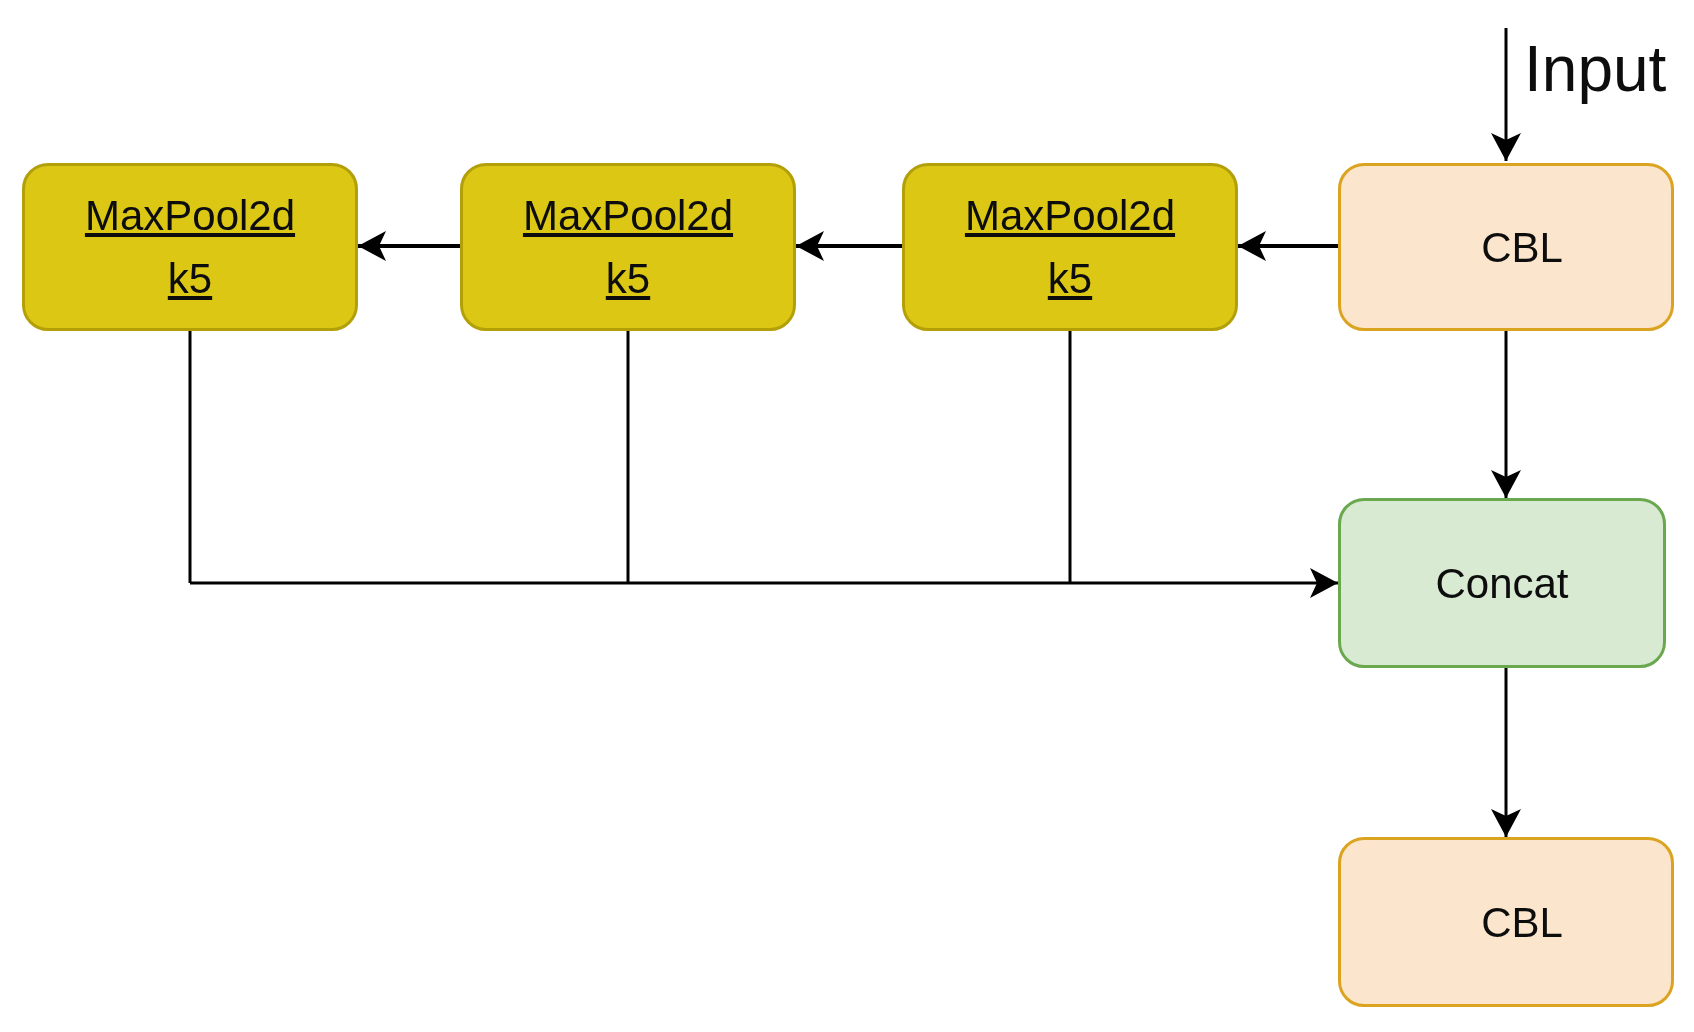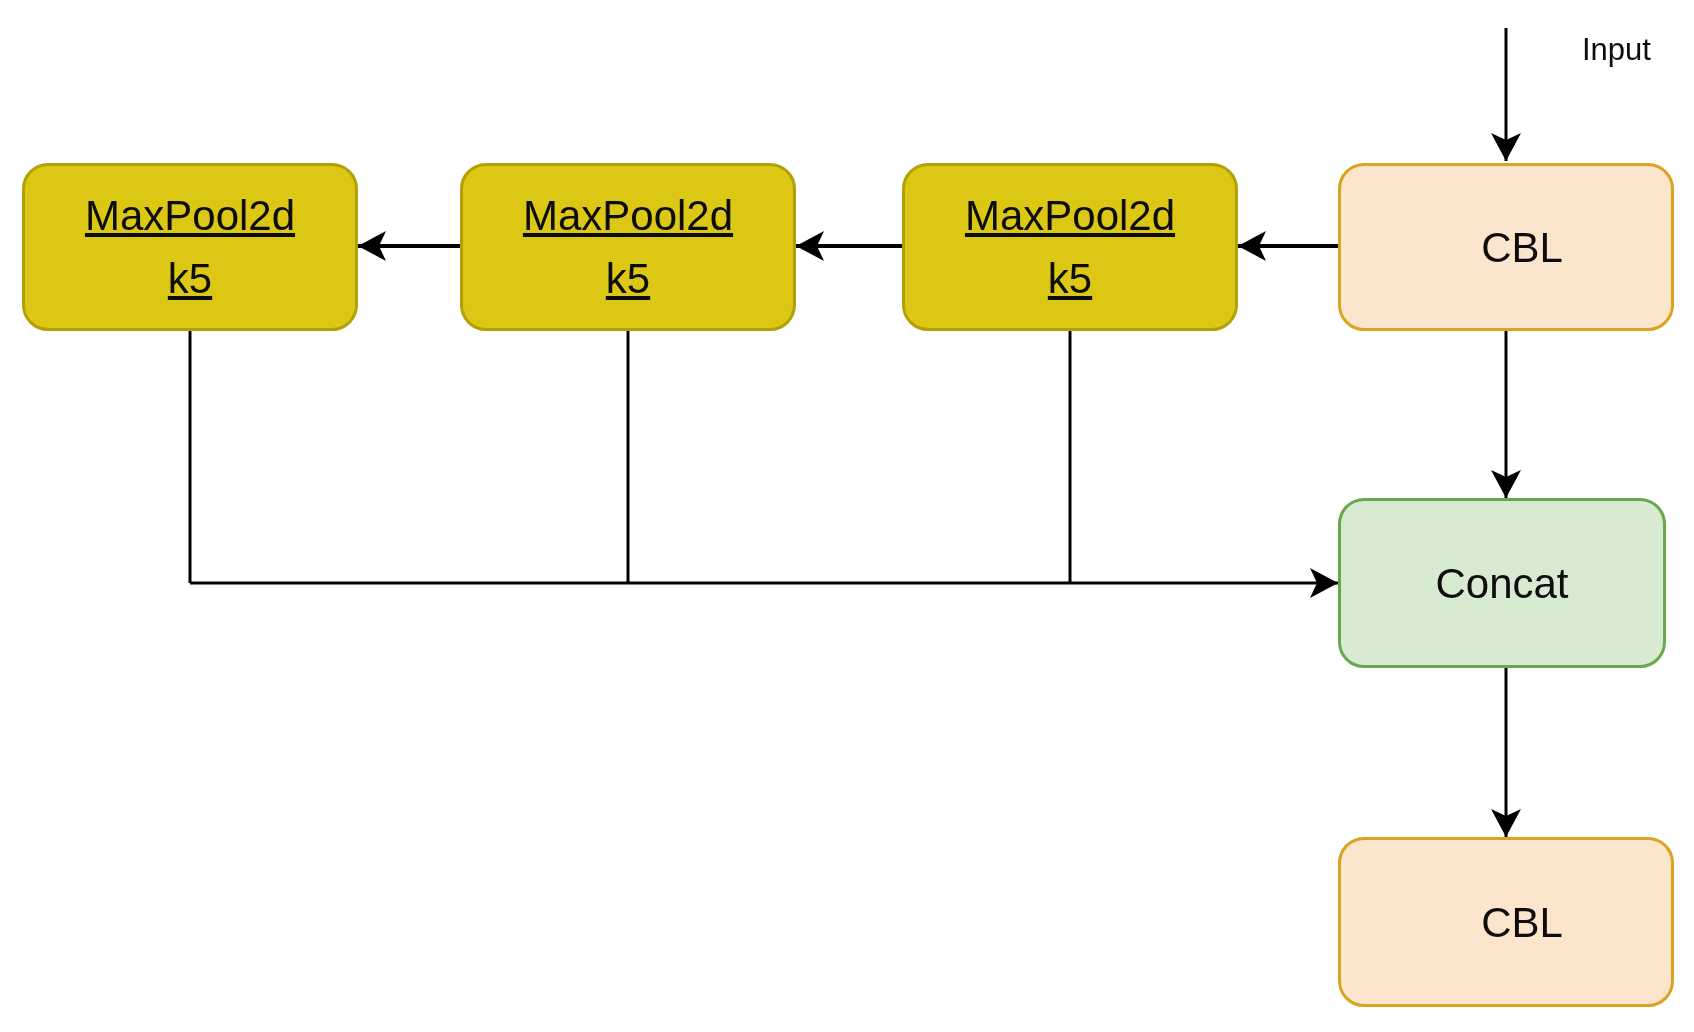--- a/index.html
+++ b/index.html
@@ -43,23 +43,23 @@
     color: var(--text);
     font-size: 42px;
     line-height: 1.5;
   }
   .node.maxpool { background: var(--maxpool_fill); border: 3px solid var(--maxpool_border); text-decoration: underline; }
   .node.cbl     { background: var(--cbl_fill);     border: 3px solid var(--cbl_border); padding-left: 32px; }
   .node.concat  { background: var(--concat_fill);  border: 3px solid var(--concat_border); }
   .node .label-line { display: block; }
   .input-label {
     position: absolute;
-    left: 1582px;
+    left: 1524px;
     top: 32px;
-    font-size: 31px;
+    font-size: 64px;
     color: var(--text);
     white-space: nowrap;
   }
 </style>
 </head>
 <body>
 
 <div class="stage">
 
   <svg class="connectors" viewBox="0 0 1694 1032" xmlns="http://www.w3.org/2000/svg" aria-hidden="true">

